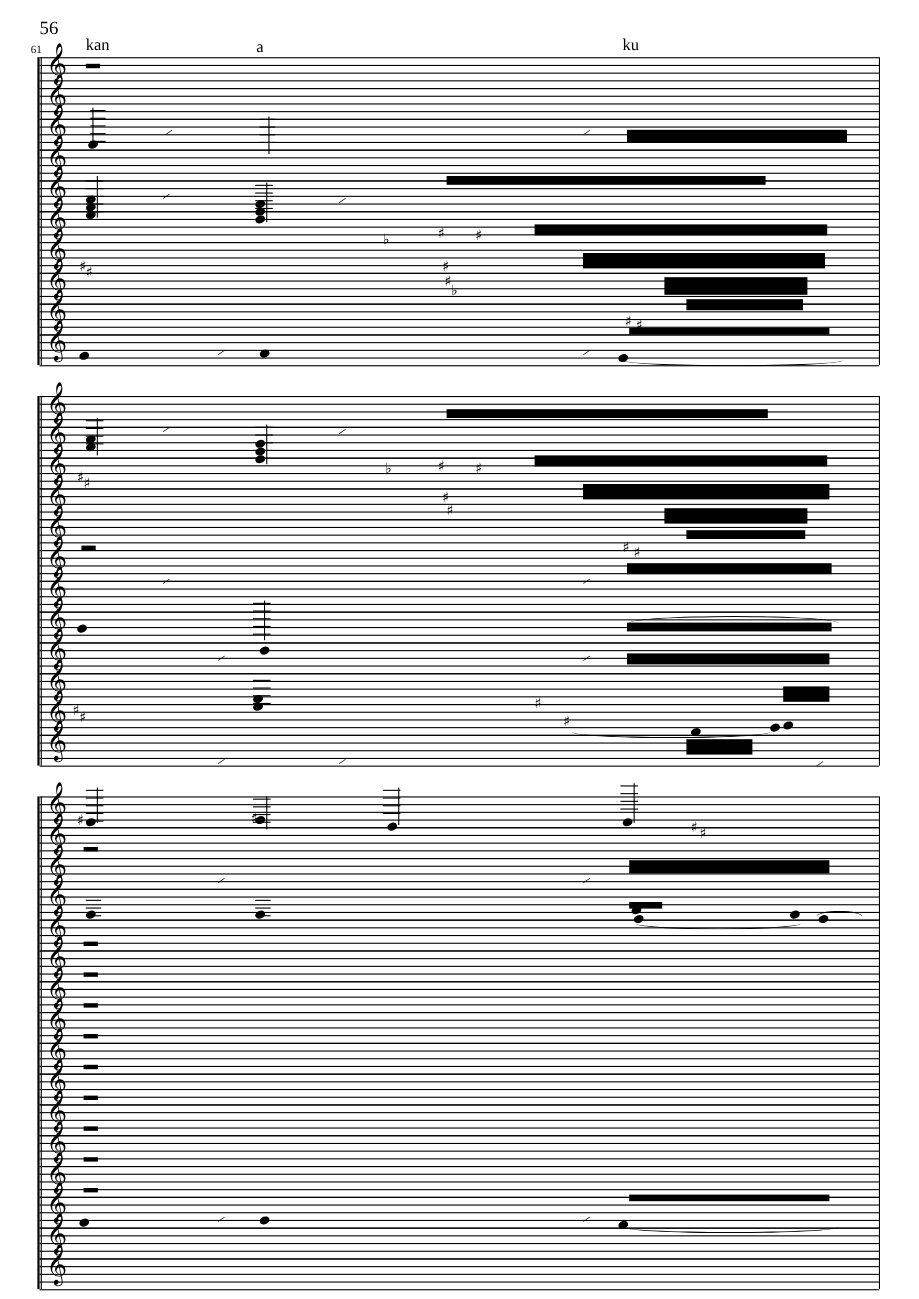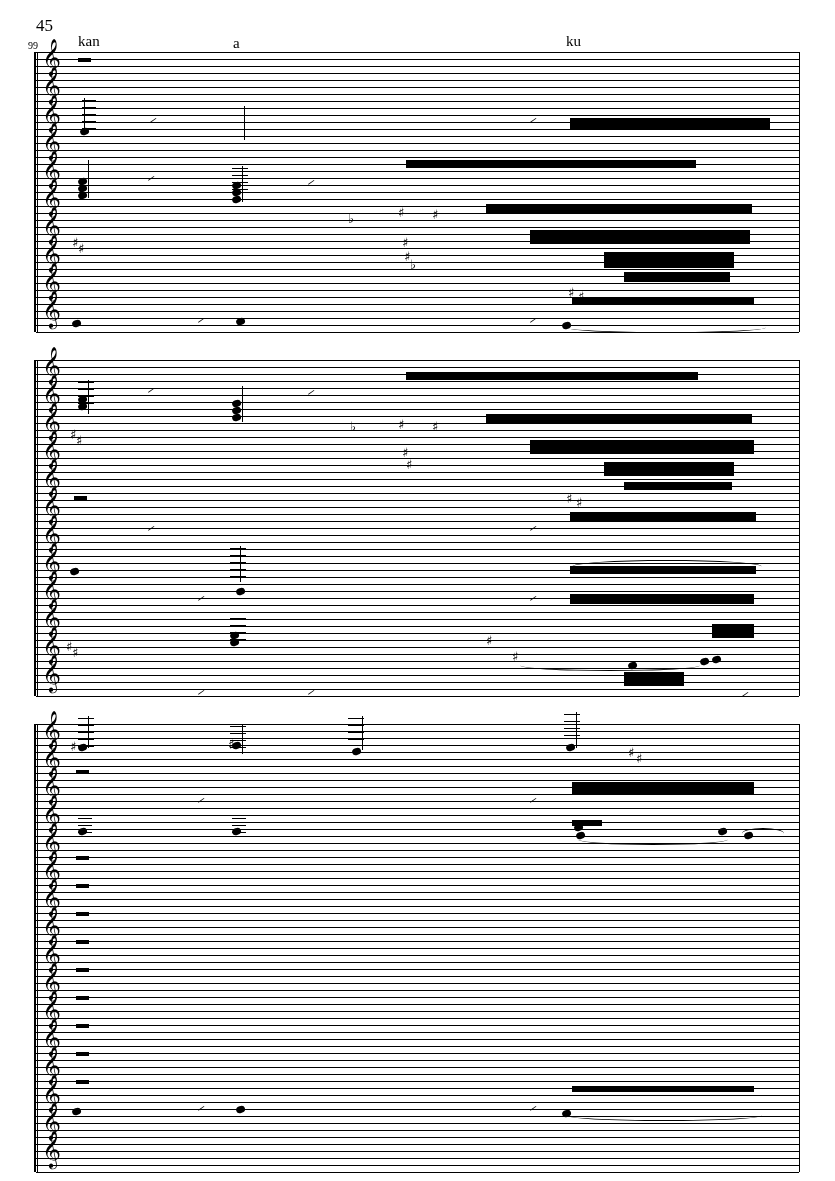--- a/index.html
+++ b/index.html
@@ -119,22 +119,22 @@
   .beam-block {
     position: absolute;
     background: #000;
   }
 </style>
 </head>
 <body>
 
 <div id="page">
 
-  <div class="page-number" style="left:36px; top:16px;">45</div>
-  <div class="measure-number" style="left:28px; top:40px;">99</div>
+  <div class="page-number" style="left:36px; top:16px;">56</div>
+  <div class="measure-number" style="left:28px; top:40px;">61</div>
 
   <div class="lyric" style="left:78px; top:33px;">kan</div>
   <div class="lyric" style="left:233px; top:35px;">a</div>
   <div class="lyric" style="left:566px; top:33px;">ku</div>
 
   <div id="engraving">
       <div class="staff-line" style="left: 36px; top: 52px; width: 763px;"></div>
       <div class="staff-line" style="left: 36px; top: 59px; width: 763px;"></div>
       <div class="staff-line" style="left: 36px; top: 66px; width: 763px;"></div>
       <div class="staff-line" style="left: 36px; top: 73px; width: 763px;"></div>

